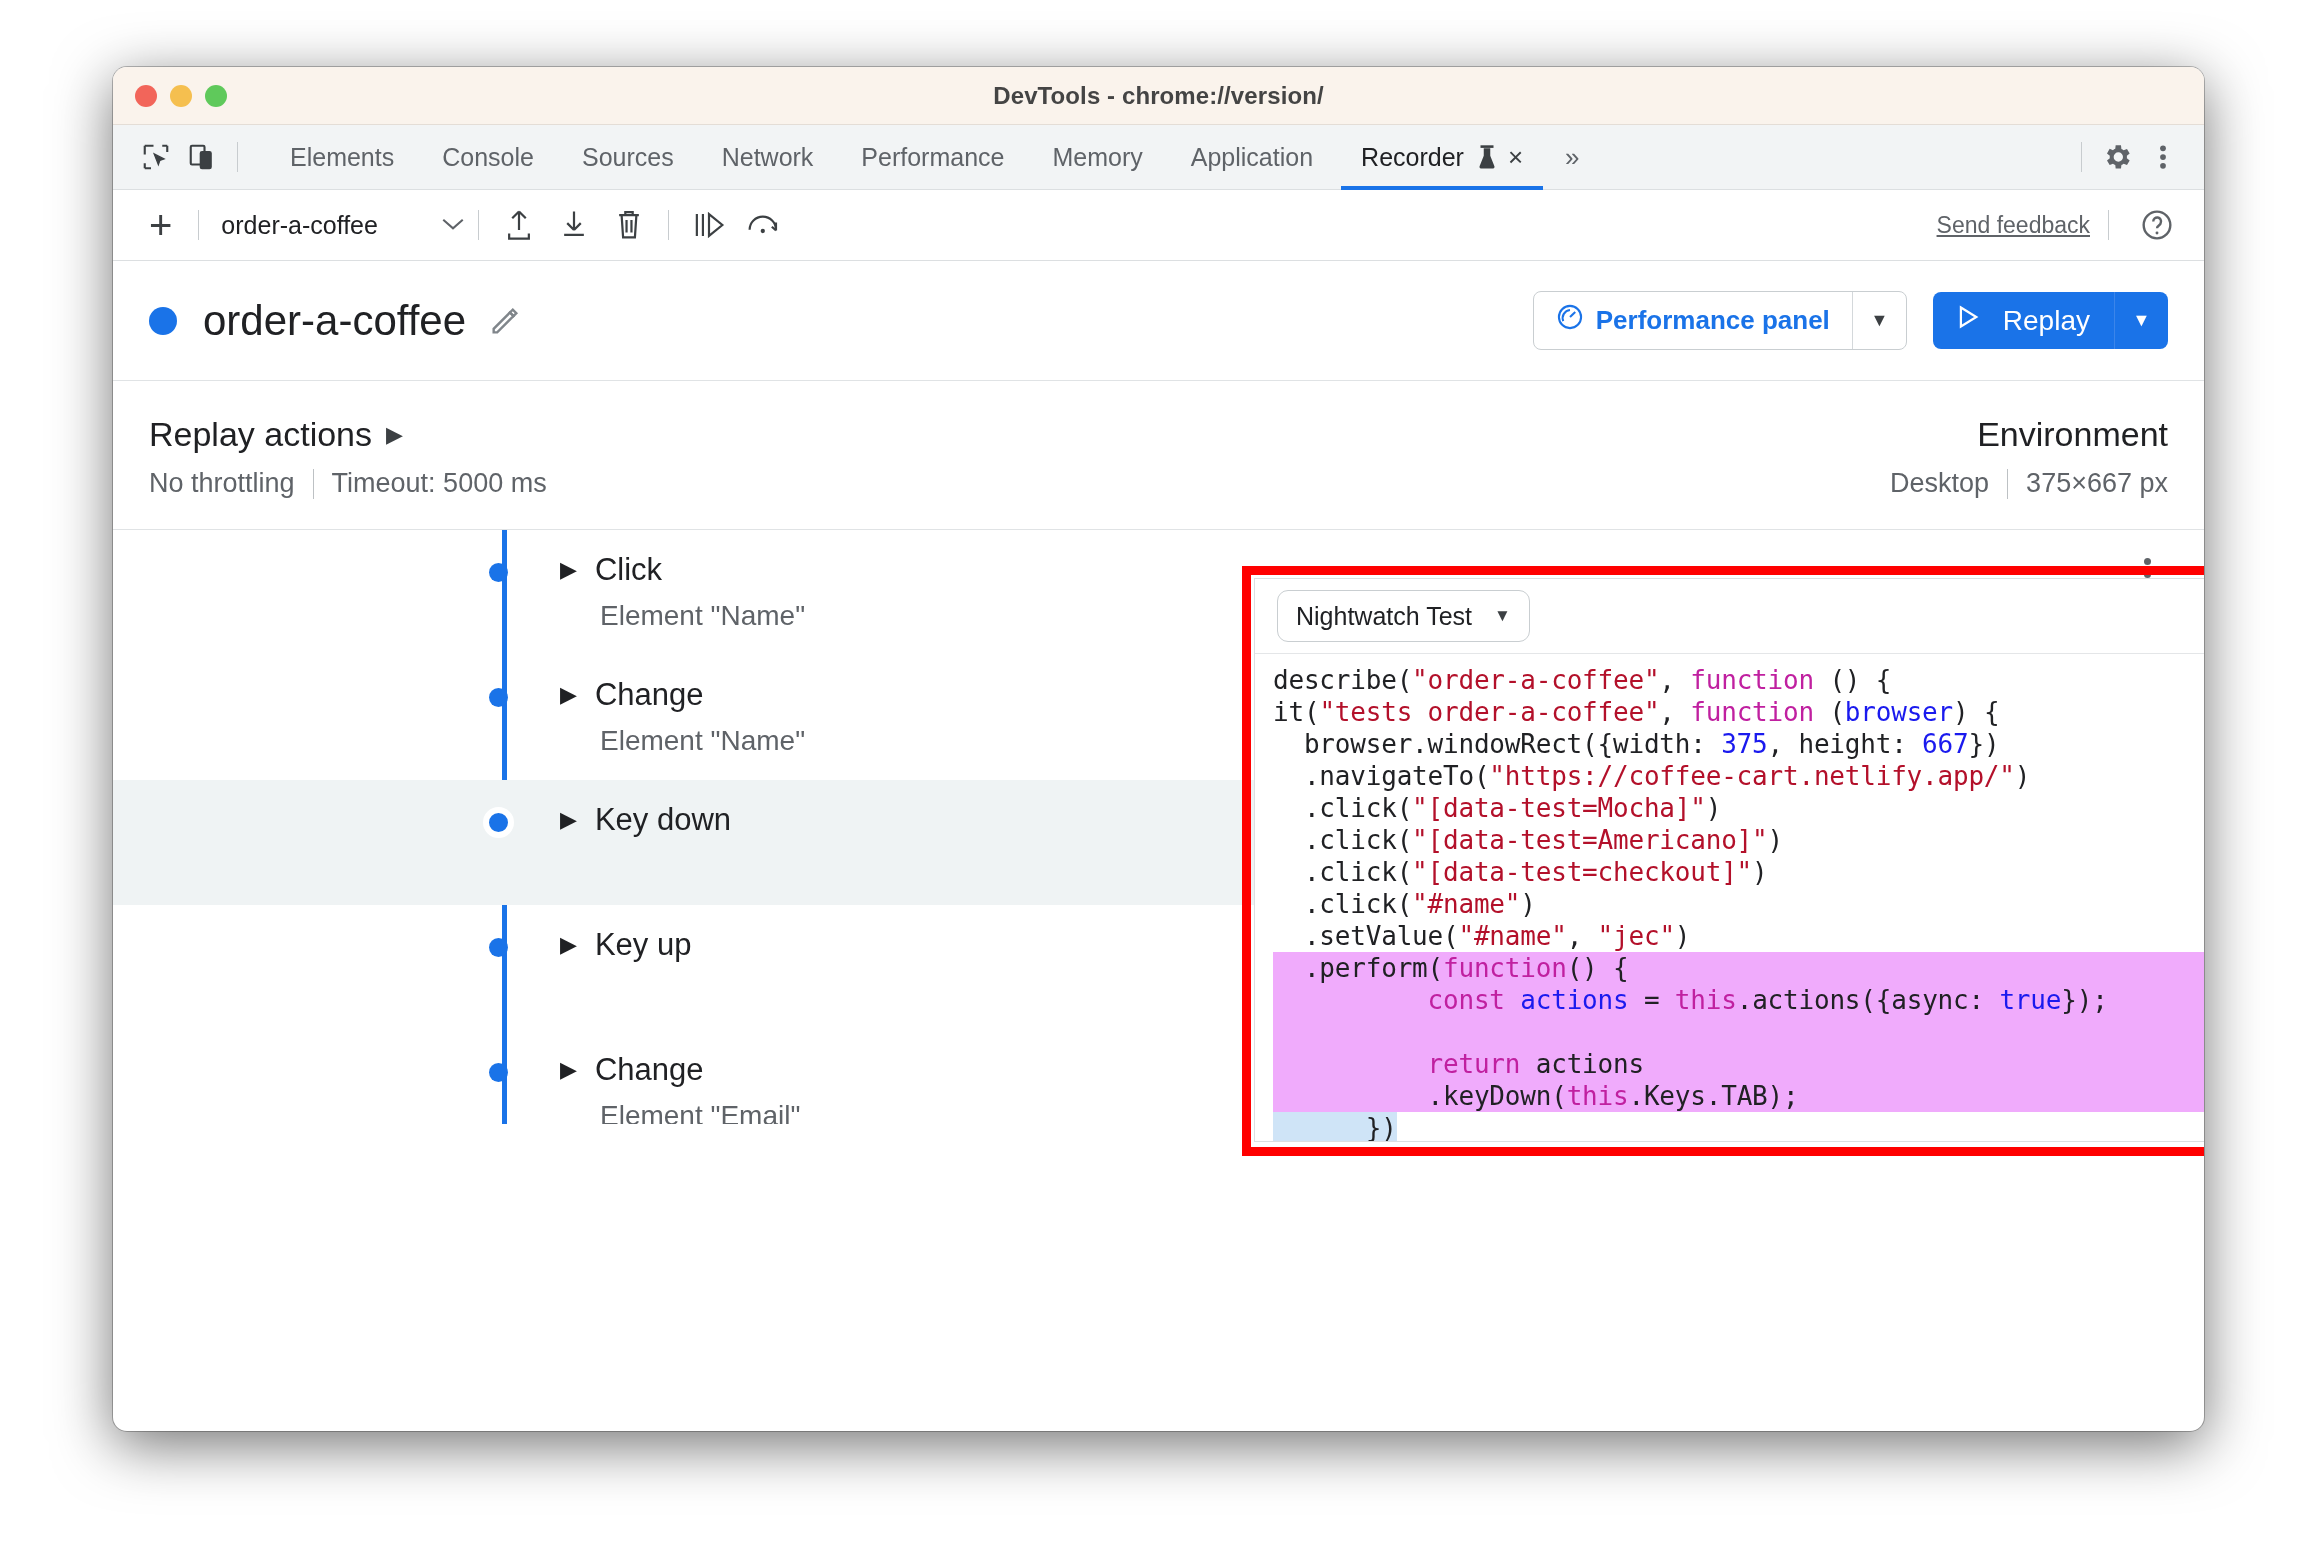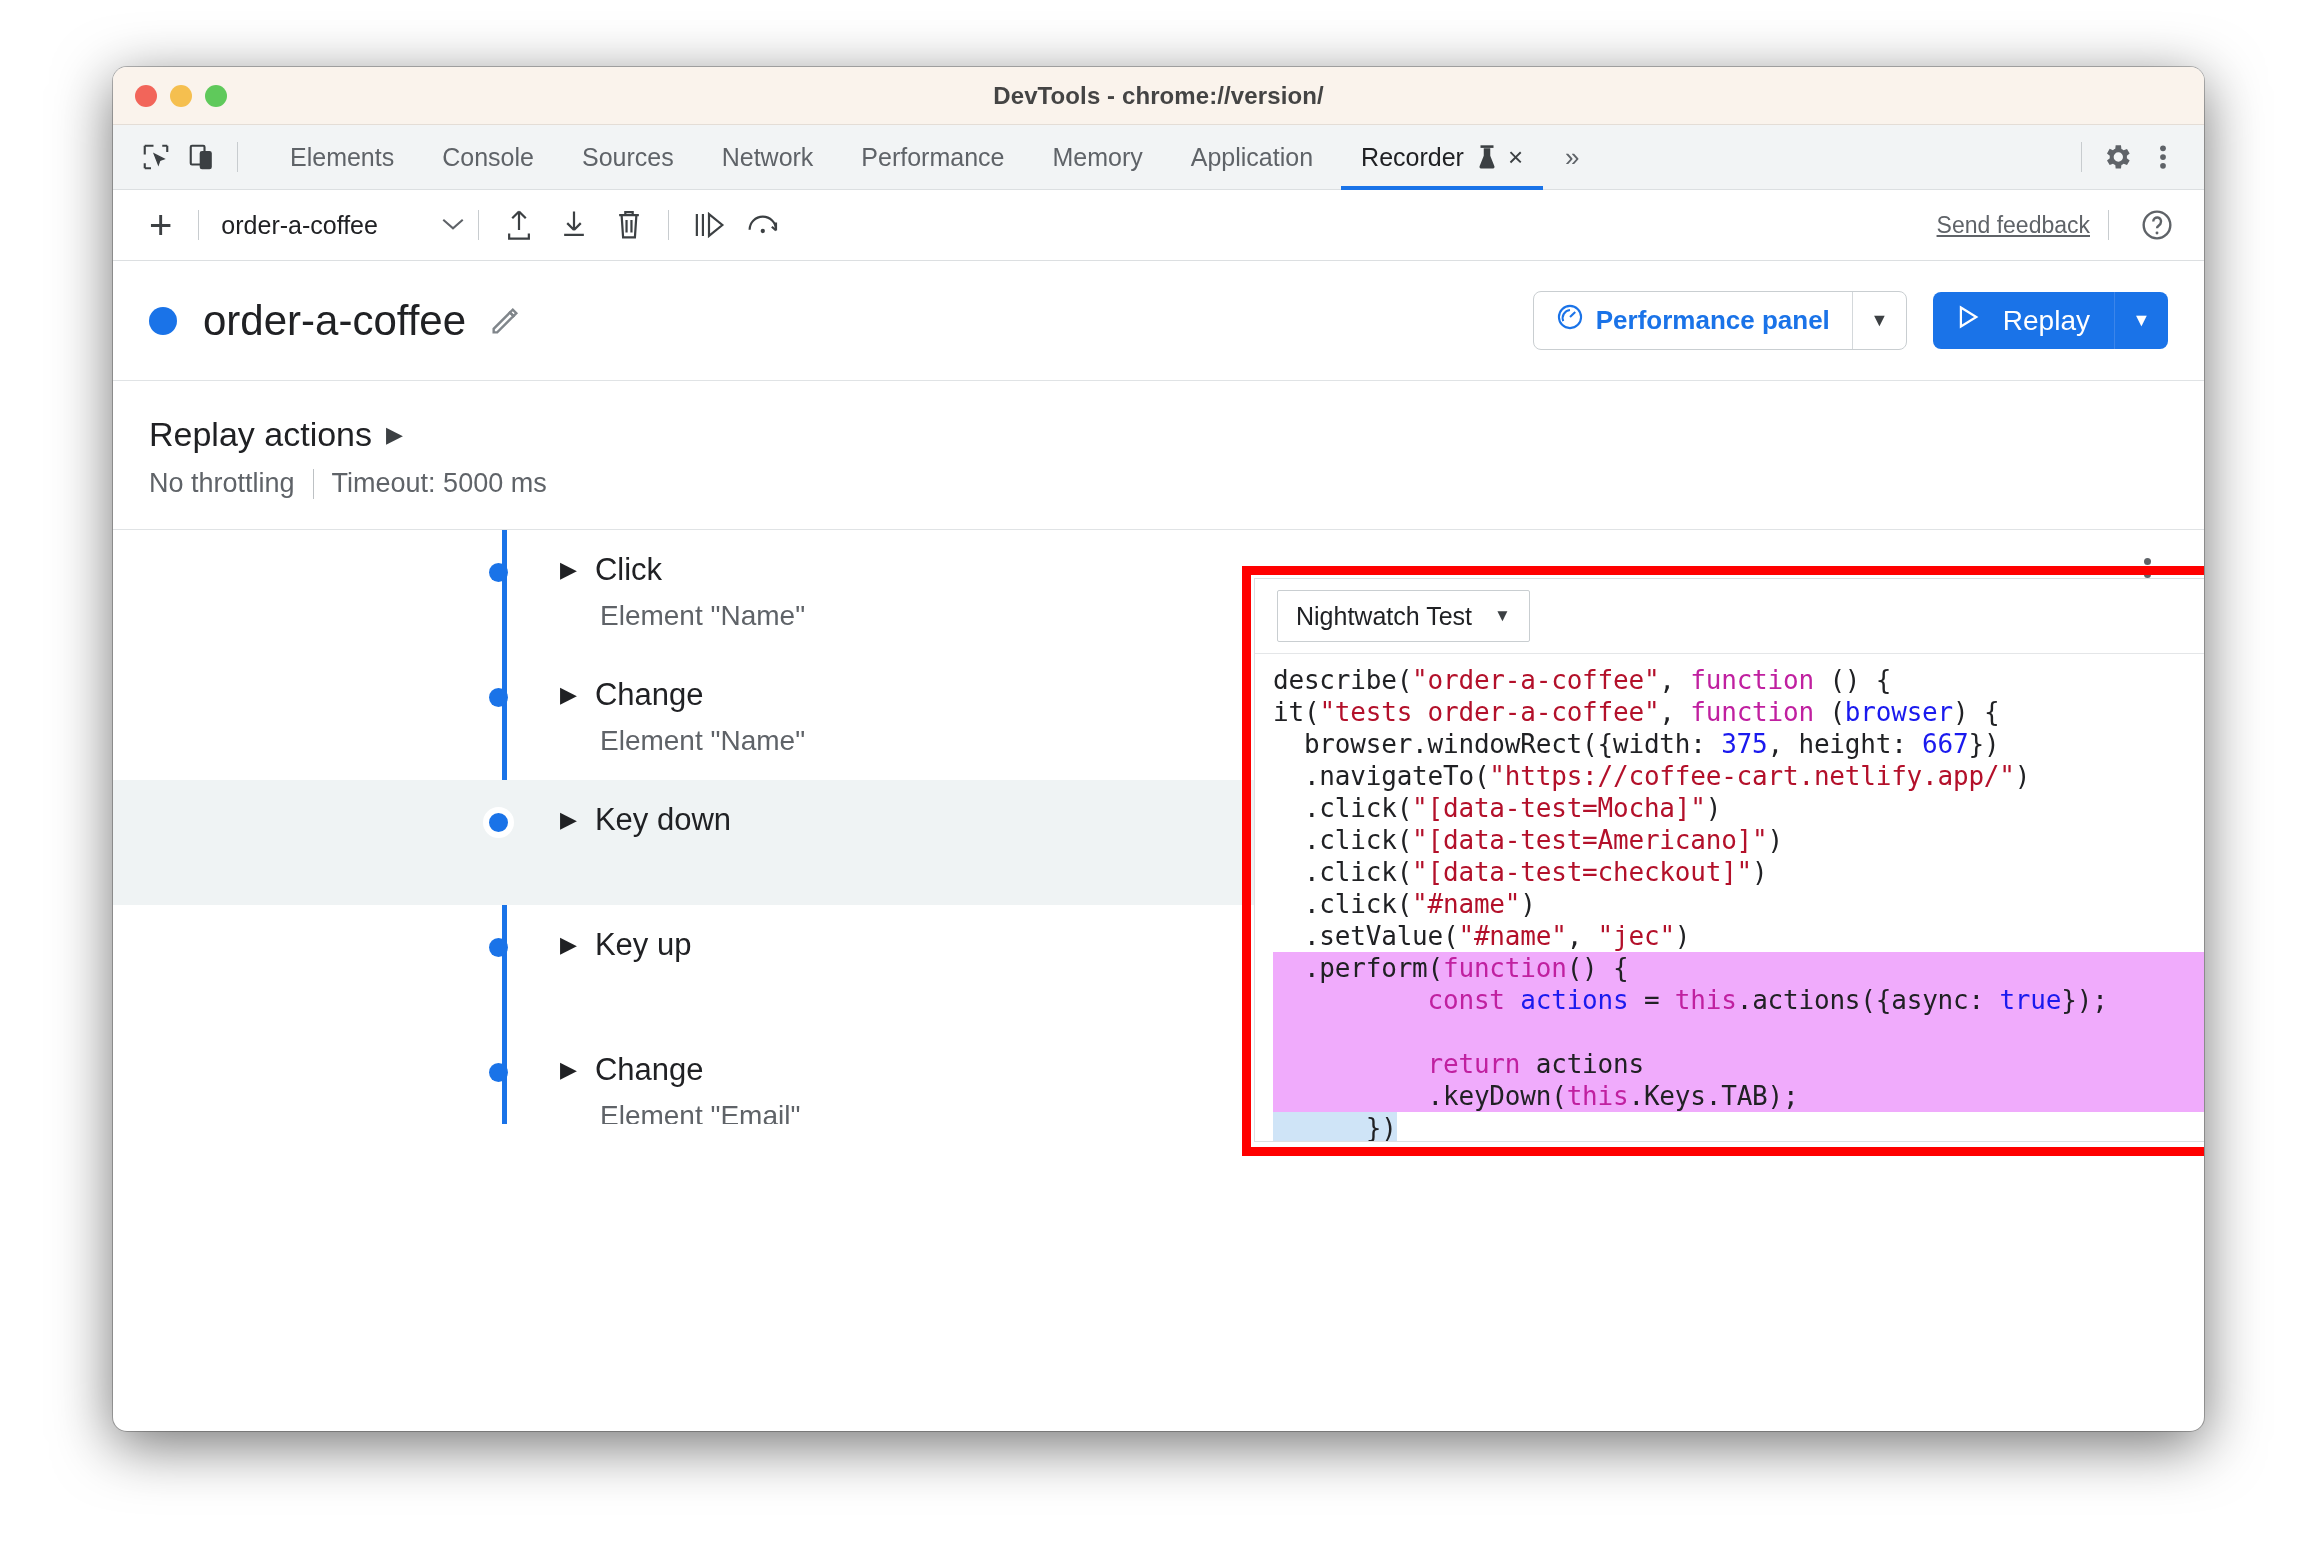--- a/index.html
+++ b/index.html
@@ -332,21 +332,21 @@
     align-items: center;
     padding: 0 22px 0 22px;
     box-sizing: border-box;
     border-bottom: 1px solid #e4e6e8;
     background: #fff;
     flex: none;
   }
   .fmt-select {
     display: flex; align-items: center; gap: 22px;
     border: 1px solid #c9ced1;
-    border-radius: 2px;
+    border-radius: 11px;
     height: 50px;
     padding: 0 18px;
     font-size: 25px;
     color: #202124;
     background: #fff;
   }
   .fmt-select .caret { font-size: 17px; color: #3c4043; }
   .code-body {
     position: relative;
     flex: 1;
@@ -563,20 +563,30 @@
         <div class="set-title">
           <span>Replay actions</span>
           <span class="tri">▶</span>
         </div>
         <div class="set-sub">
           <span>No throttling</span>
           <span class="pipe"></span>
           <span>Timeout: 5000 ms</span>
         </div>
       </div>
+      <div class="set-col right">
+        <div class="set-title" style="justify-content:flex-end">
+          <span>Environment</span>
+        </div>
+        <div class="set-sub">
+          <span>Desktop</span>
+          <span class="pipe"></span>
+          <span>375×667 px</span>
+        </div>
+      </div>
     </div>
 
     <div class="steps-area">
       <div class="timeline"></div>
 
       <div class="step">
         <span class="step-dot"></span>
         <div class="step-body">
           <div class="step-main">
             <span class="step-tri">▶</span>

